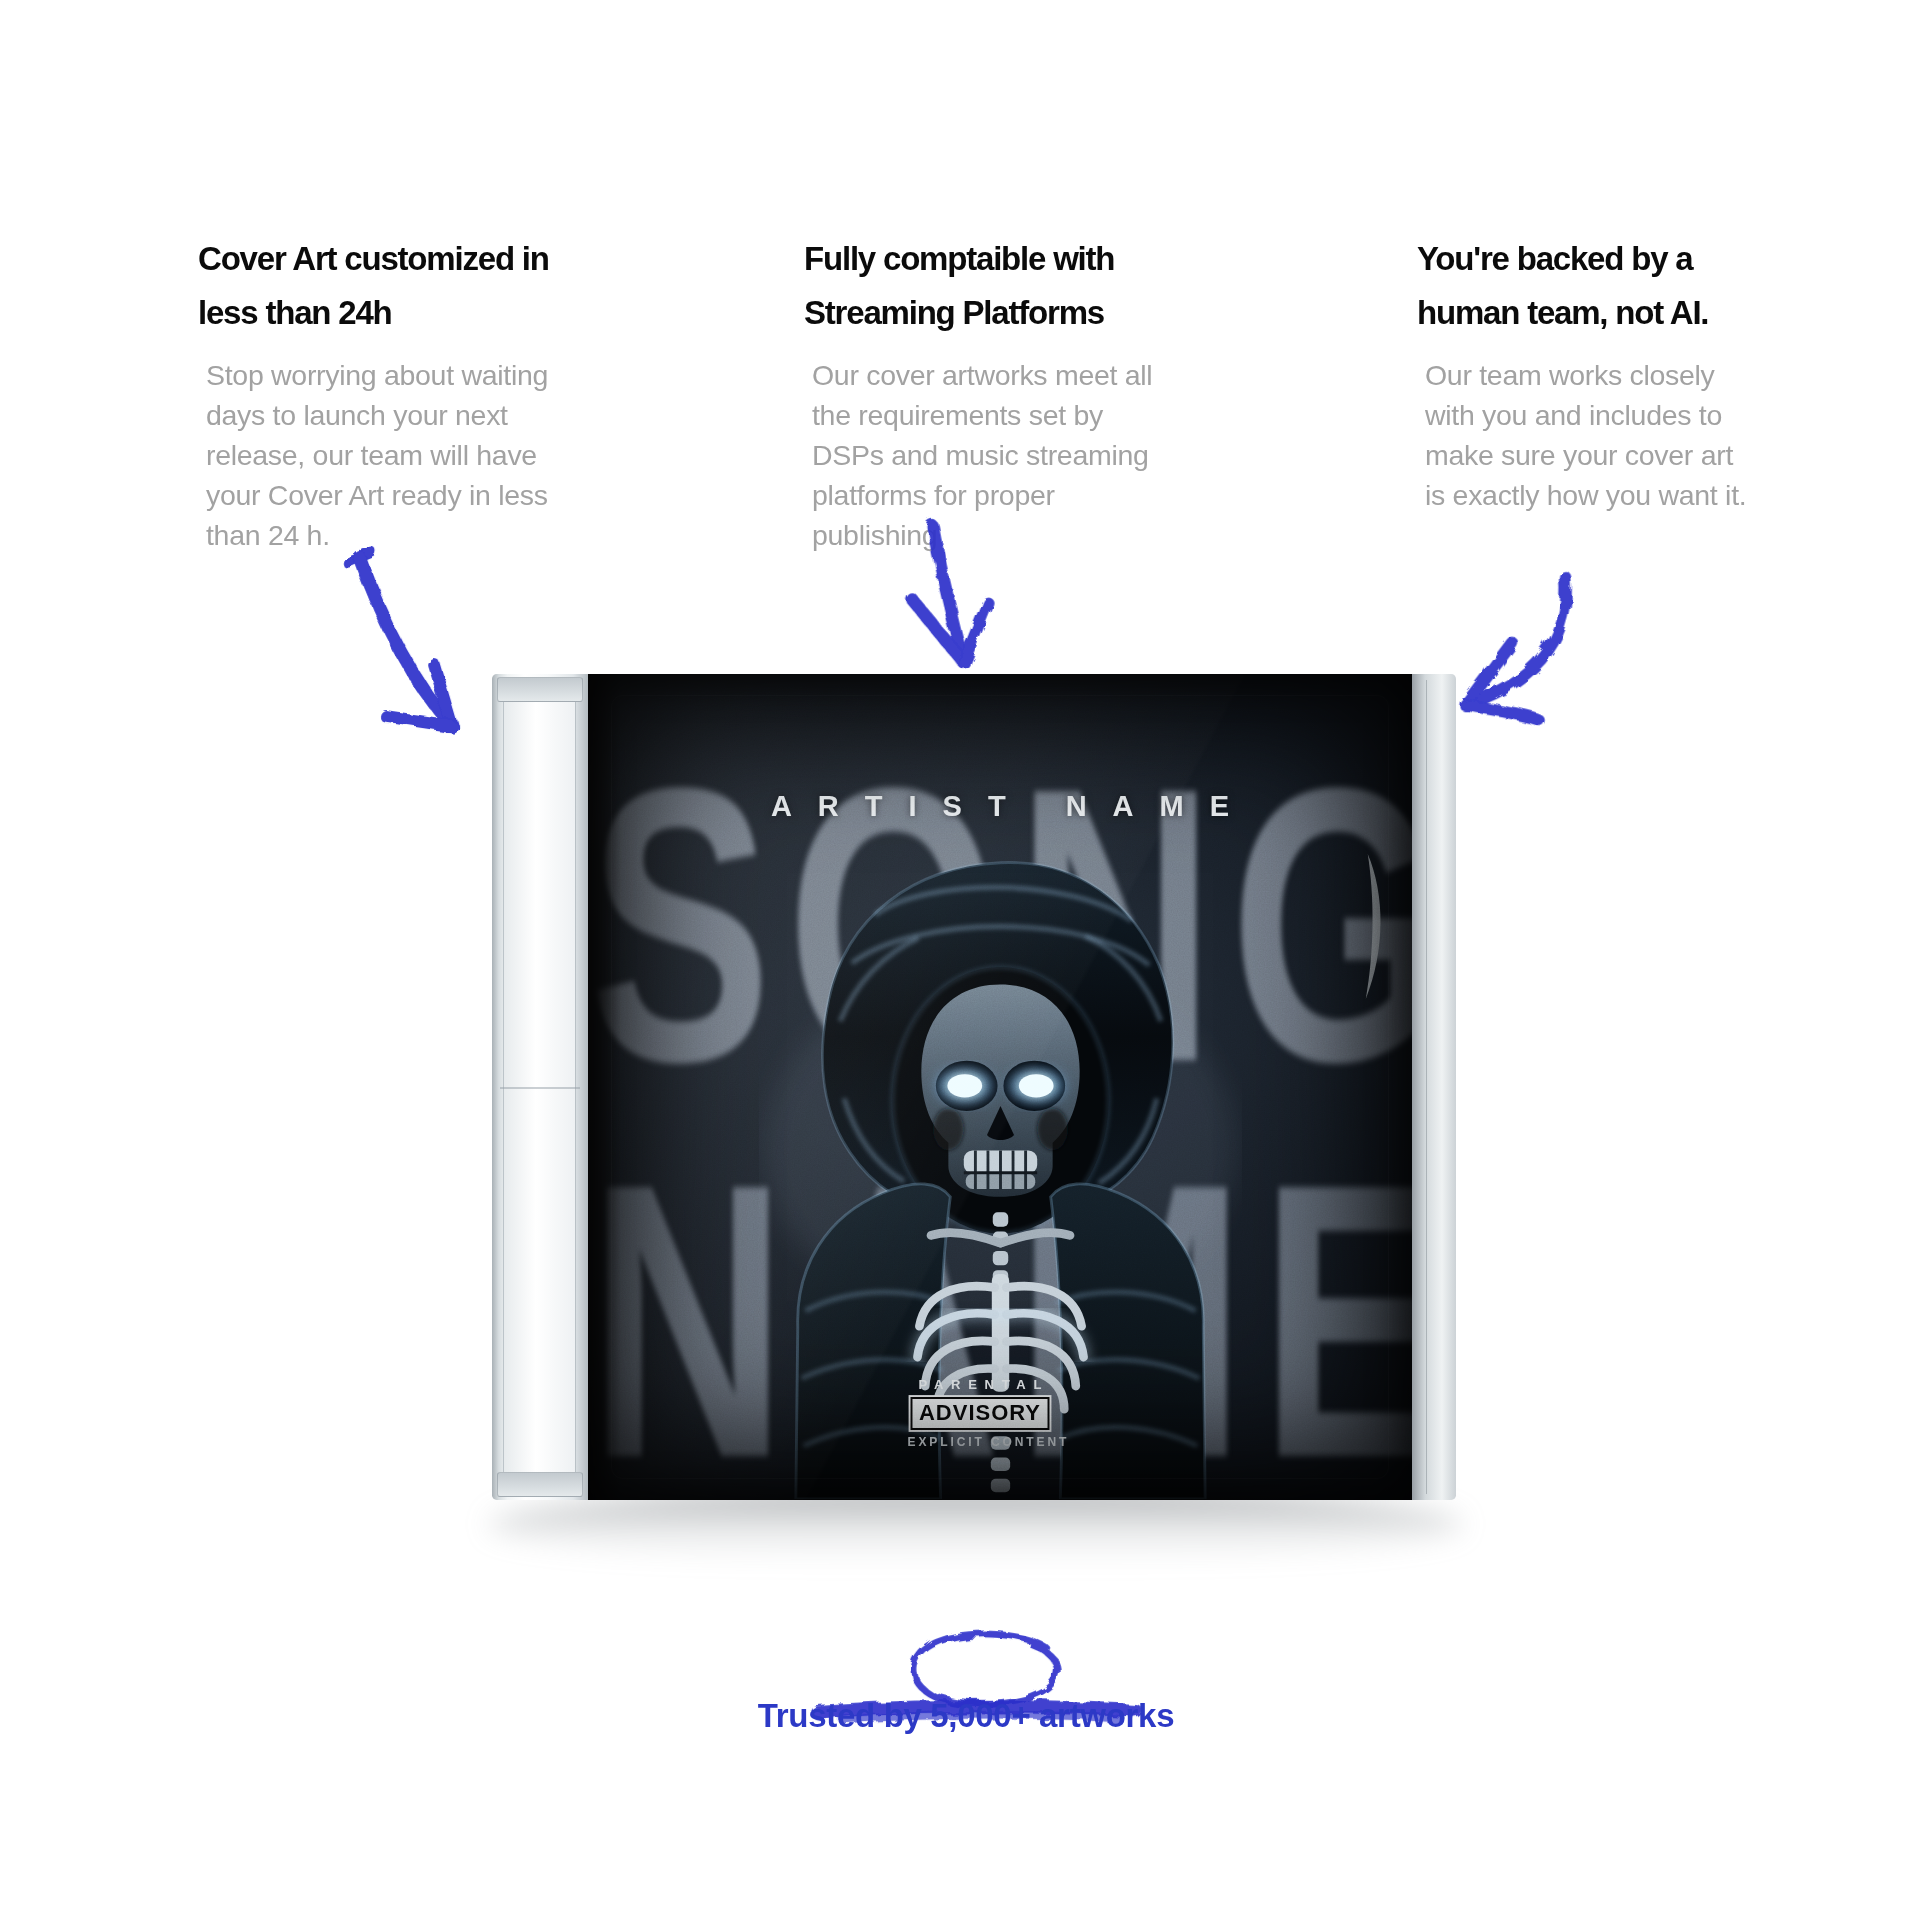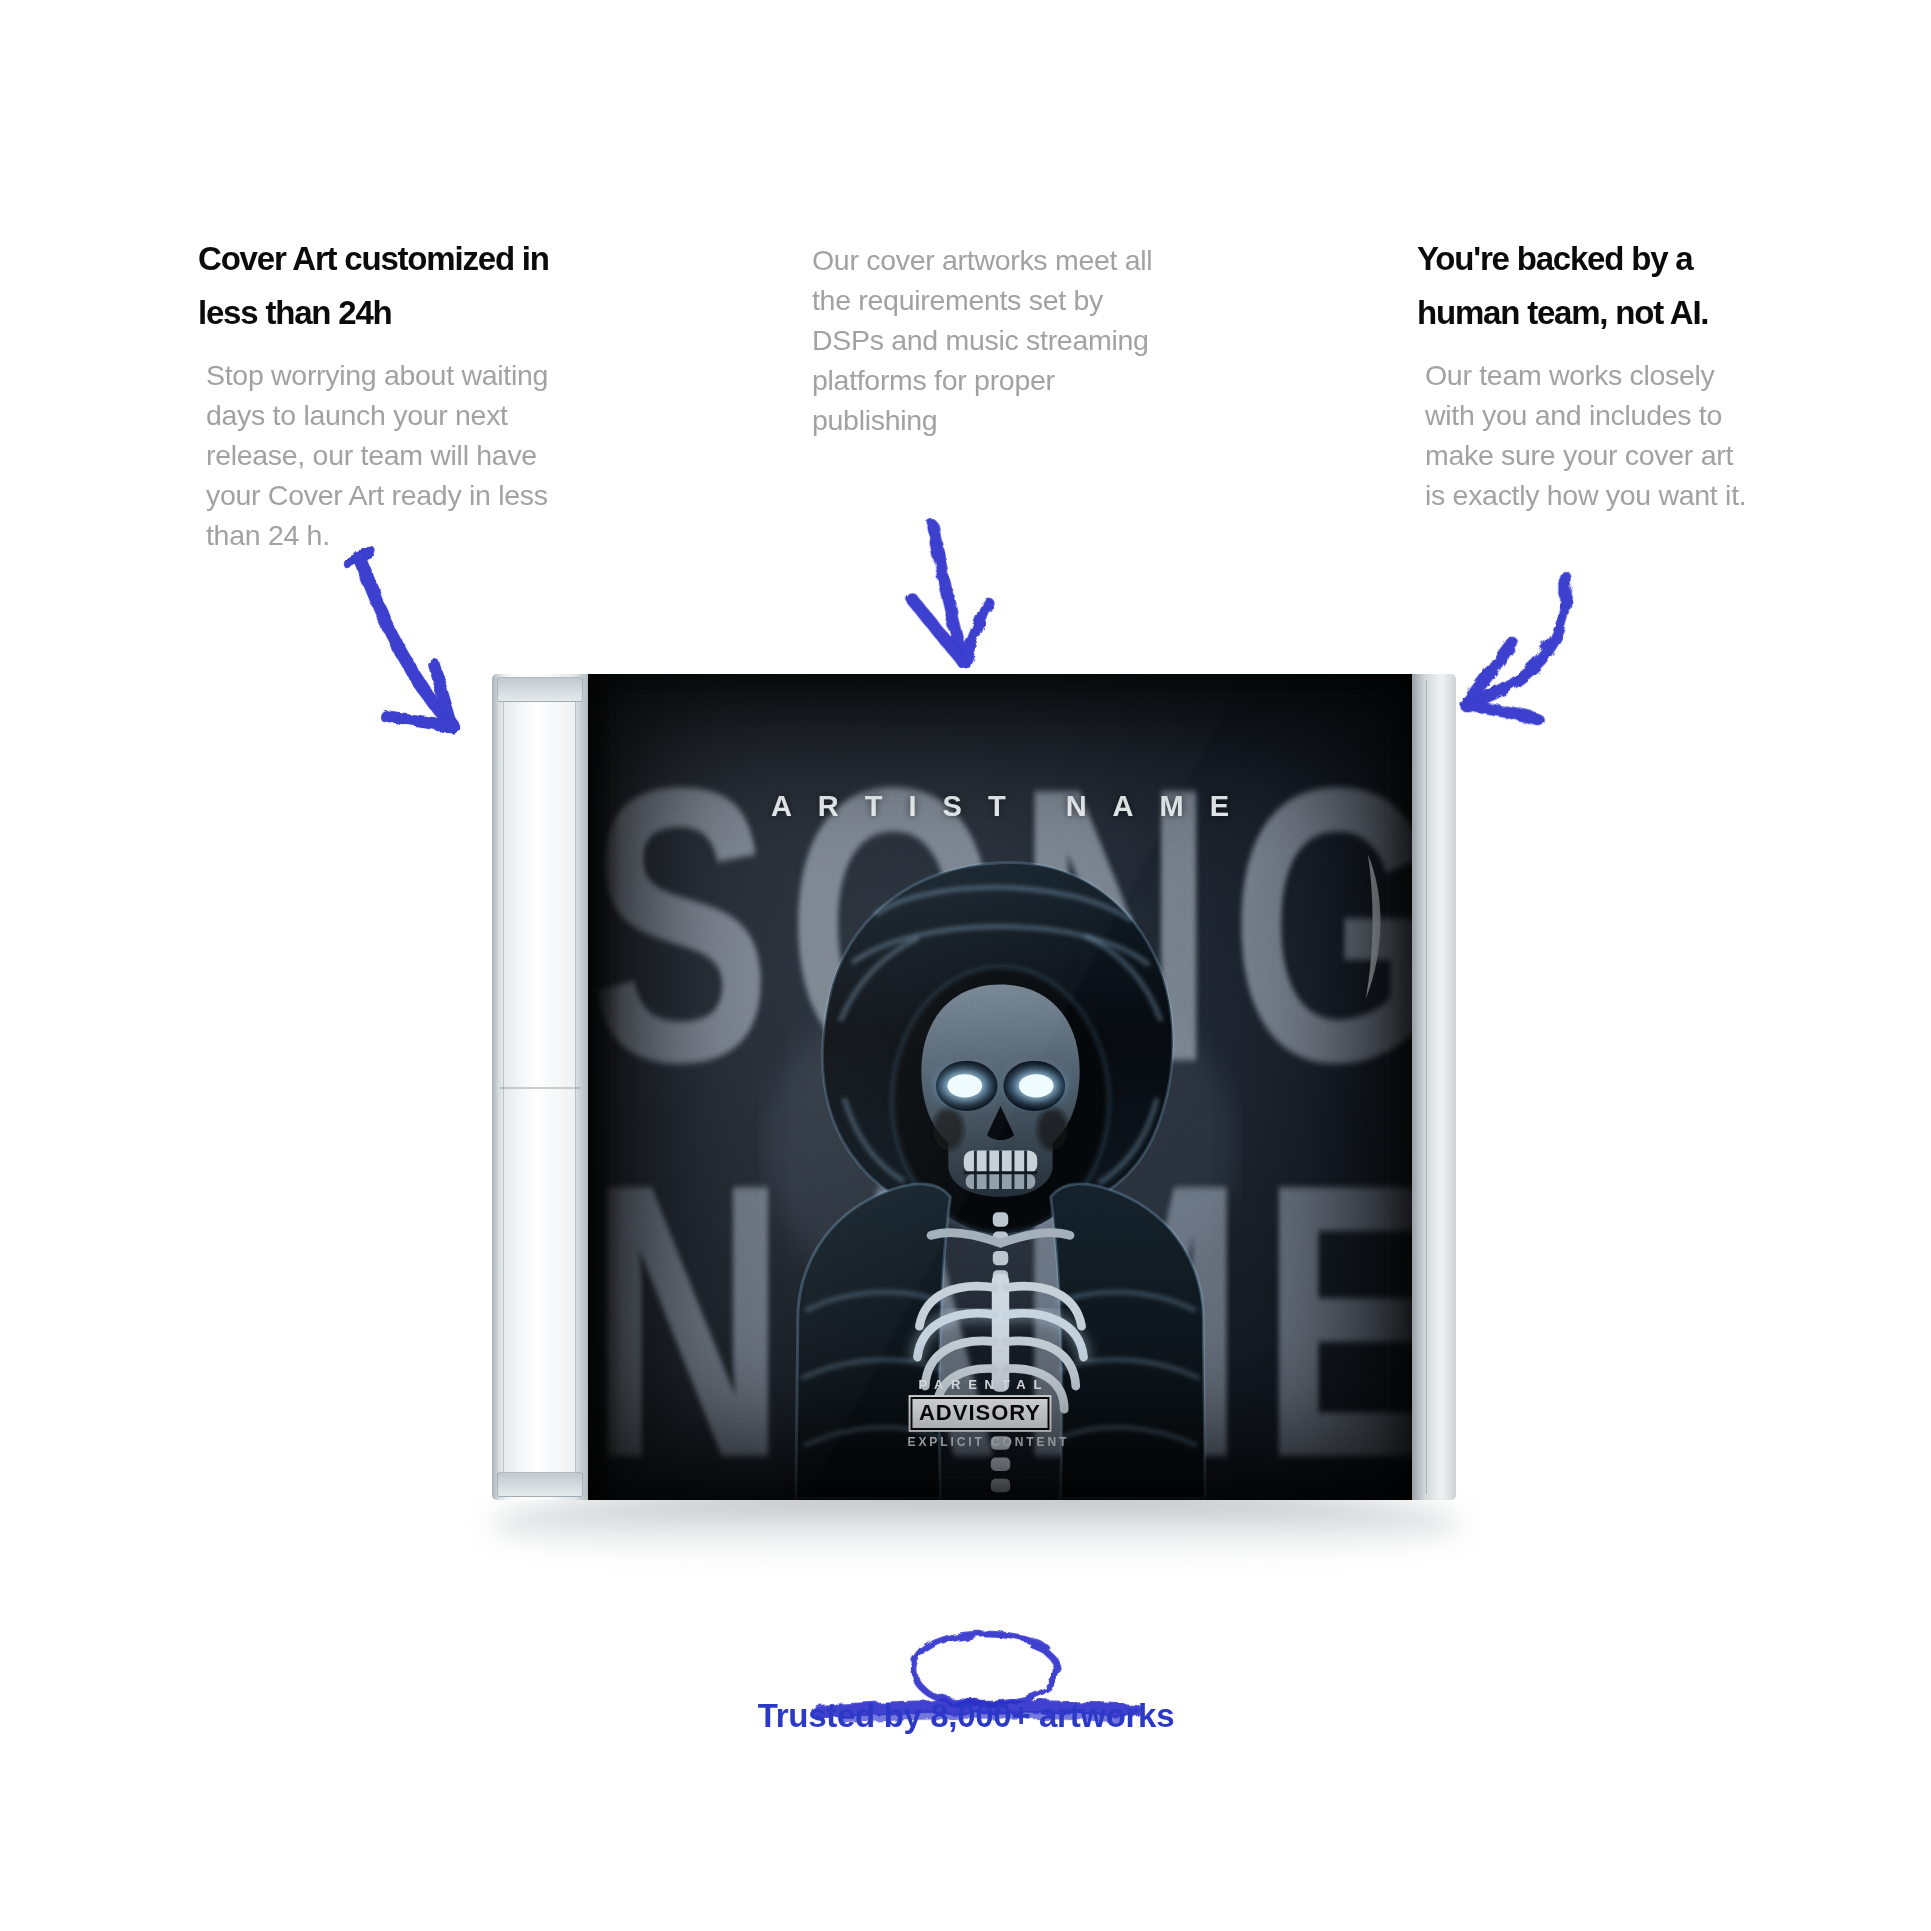--- a/index.html
+++ b/index.html
@@ -101,20 +101,21 @@
   .trusted .gap{width:8.7px;}
 </style>
 </head>
 <body>
 
 <section class="feature" id="feature-0">
   <h3>Cover Art customized in<br>less than 24h</h3>
   <p>Stop worrying about waiting days to launch your next release, our team will have your Cover Art ready in less than 24 h.</p>
 </section>
 <section class="feature" id="feature-1">
+  <h3>Fully comptaible with<br>Streaming Platforms</h3>
   <p>Our cover artworks meet all the requirements set by DSPs and music streaming platforms for proper publishing</p>
 </section>
 <section class="feature" id="feature-2">
   <h3>You're backed by a<br>human team, not AI.</h3>
   <p>Our team works closely with you and includes to make sure your cover art is exactly how you want it.</p>
 </section>
 
 <div class="case-shadow"></div>
 
 <div class="cd-case">
@@ -311,15 +312,15 @@
     </g>
 
     <g>
       <path d="M846,1773 C950,1766 1080,1766 1176,1772" stroke-width="14" opacity="0.9"></path>
       <path d="M872,1781 C980,1774 1090,1775 1158,1780" stroke-width="8" opacity="0.65"></path>
     </g>
   </g>
 </svg>
 
 <div class="trusted">
-  <span>Trusted by</span><span class="gap"></span><span>8,000+</span><span class="gap"></span><span>artworks</span>
+  <span>Trusted by</span><span class="gap"></span><span>5,000+</span><span class="gap"></span><span>artworks</span>
 </div>
 
 
 </body></html>

